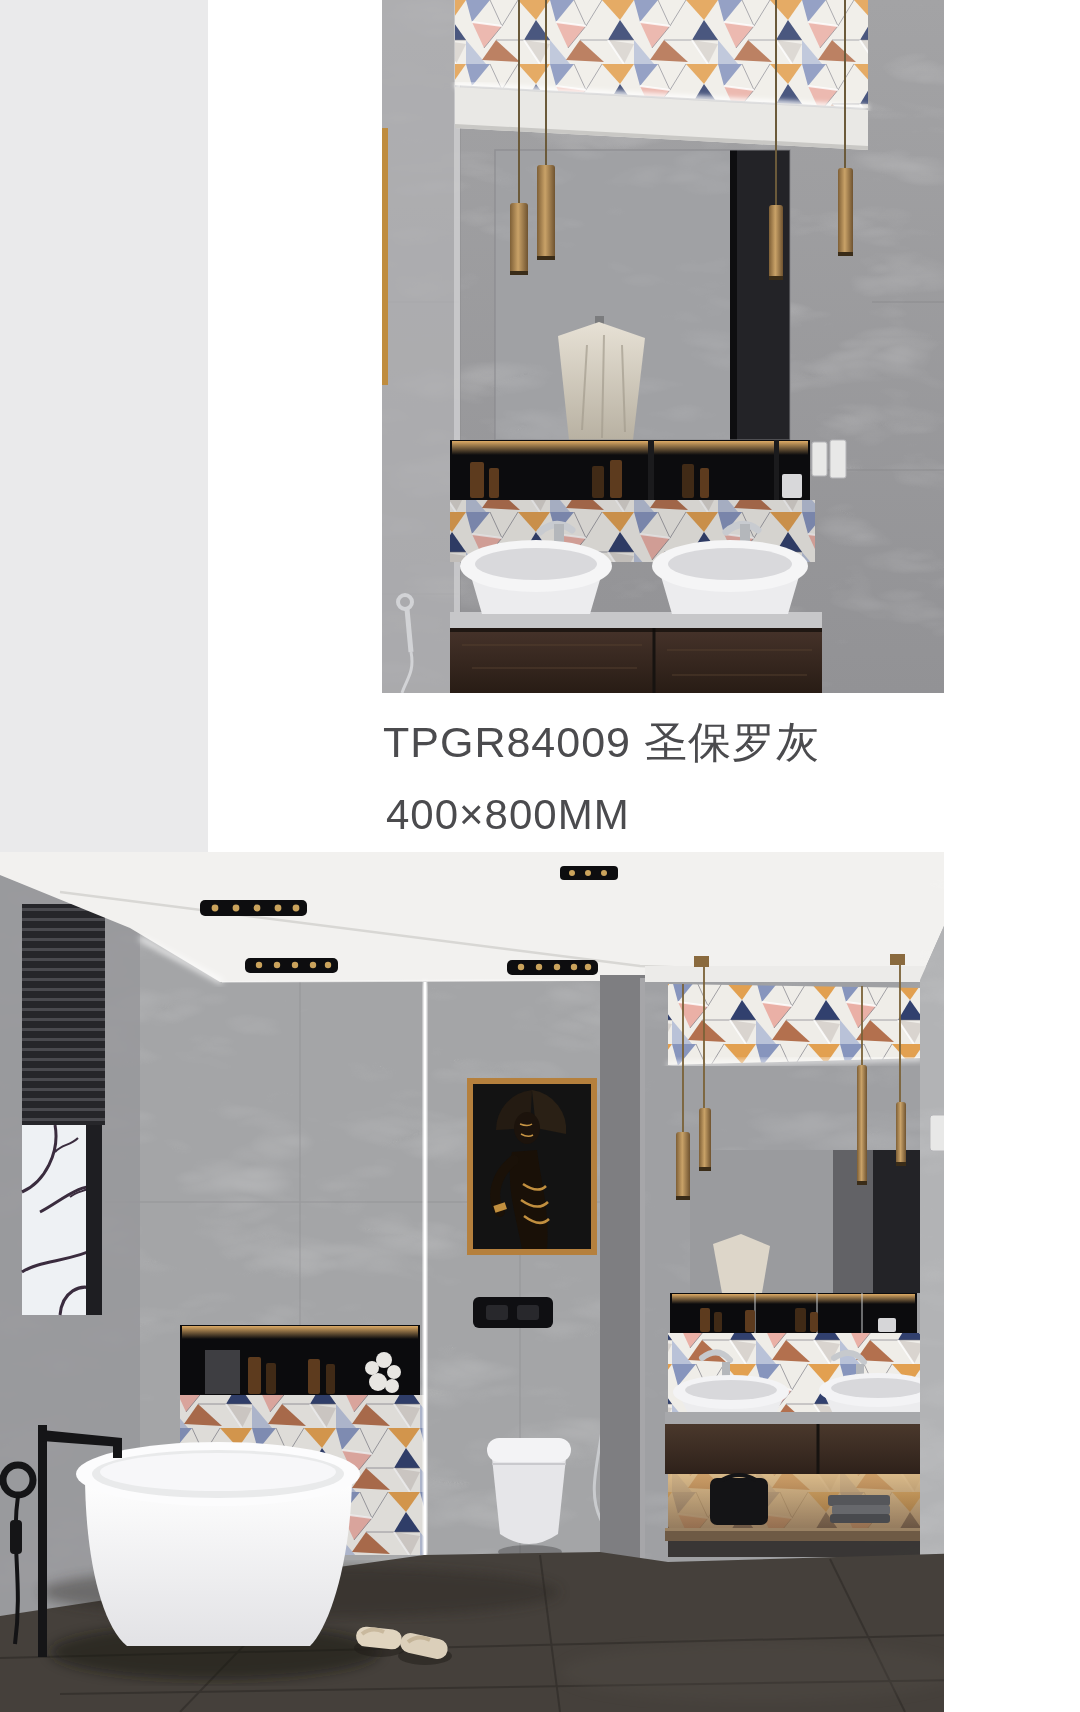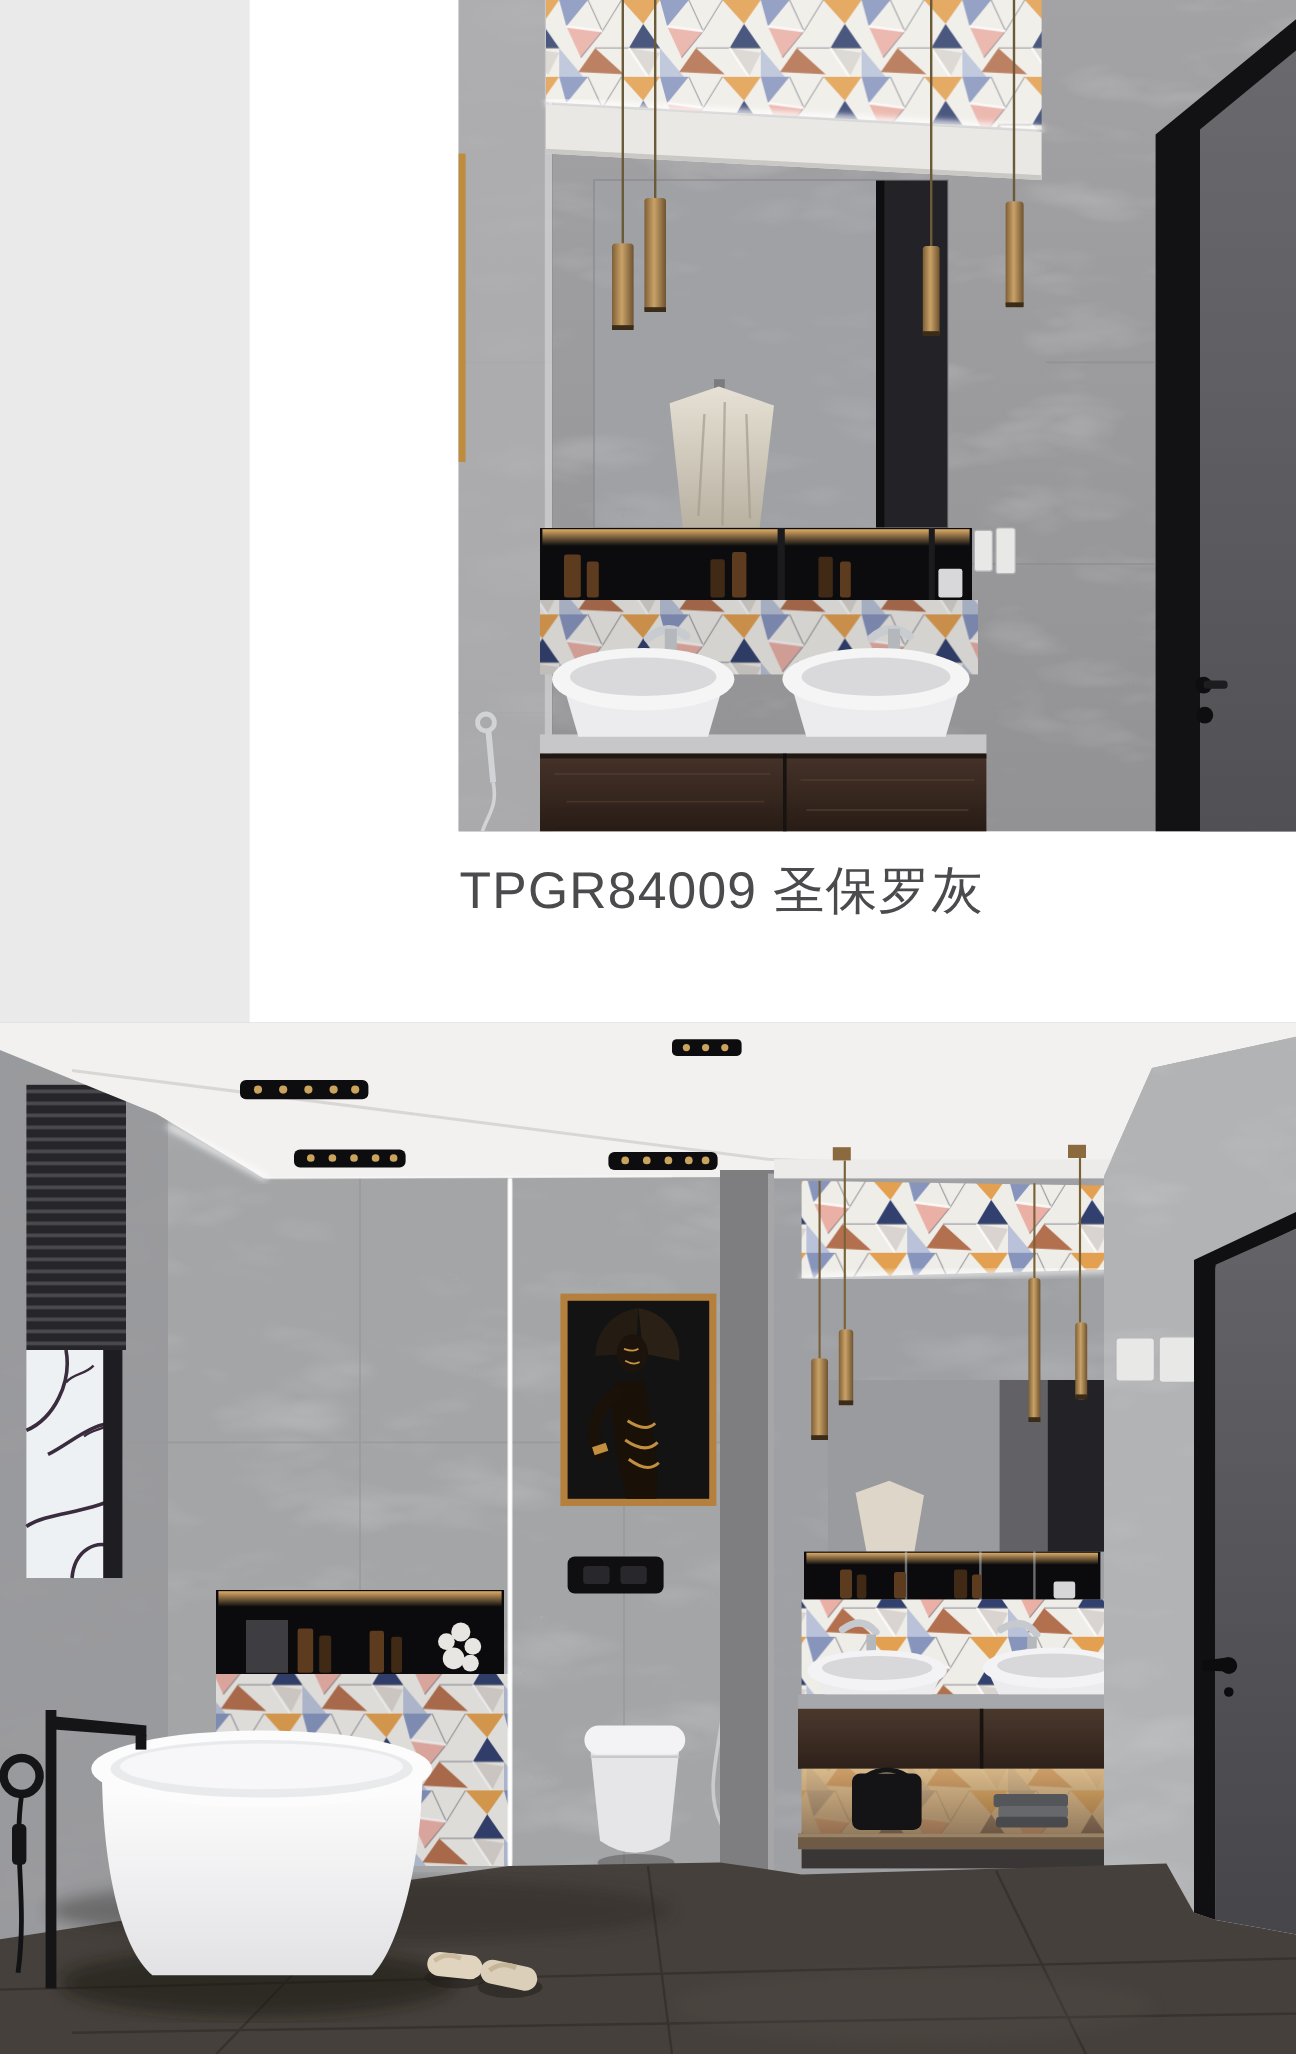--- a/index.html
+++ b/index.html
@@ -1,16 +1,16 @@
 <!DOCTYPE html>
 <html><head>
 <meta charset="utf-8">
 <style>
   html,body{margin:0;padding:0;background:#fff;}
-  .page{position:relative;width:1080px;height:1712px;background:#ffffff;overflow:hidden;
+  .page{position:relative;width:944px;height:1712px;background:#ffffff;overflow:hidden;
         font-family:"Liberation Sans",sans-serif;}
   .left-panel{position:absolute;left:0;top:0;width:208px;height:852px;background:#eaeaeb;}
   .figure-top{position:absolute;left:382px;top:0;width:698px;height:693px;}
   .figure-bottom{position:absolute;left:0;top:852px;width:1080px;height:860px;}
   .caption-title{position:absolute;left:383px;top:714px;font-size:43px;letter-spacing:1px;
         color:#4b4b4e;white-space:nowrap;}
   .caption-size{position:absolute;left:386px;top:791px;font-size:42px;letter-spacing:1px;
         color:#4b4b4e;white-space:nowrap;}
   svg{display:block;}
 </style>
@@ -181,20 +181,21 @@
       <g fill="#0e0e10">
         <circle cx="621" cy="571" r="7"></circle>
             <circle cx="622" cy="596" r="7"></circle>
         <rect x="621" y="567" width="20" height="7" rx="3" fill="#1d1d20"></rect>
       </g>
     </g>
   </svg>
   </div>
 
   <div class="caption-title">TPGR84009 圣保罗灰</div>
+  <div class="caption-size">400×800MM</div>
 
   <div class="figure-bottom">
   <svg width="1080" height="860" viewBox="0 0 1080 860">
     <defs>
       <linearGradient id="b-brass" x1="0" y1="0" x2="1" y2="0">
         <stop offset="0" stop-color="#7e5f36"></stop>
             <stop offset=".45" stop-color="#c9a268"></stop>
             <stop offset="1" stop-color="#6f5330"></stop>
       </linearGradient>
       <linearGradient id="b-door" x1="0" y1="0" x2="0" y2="1">

